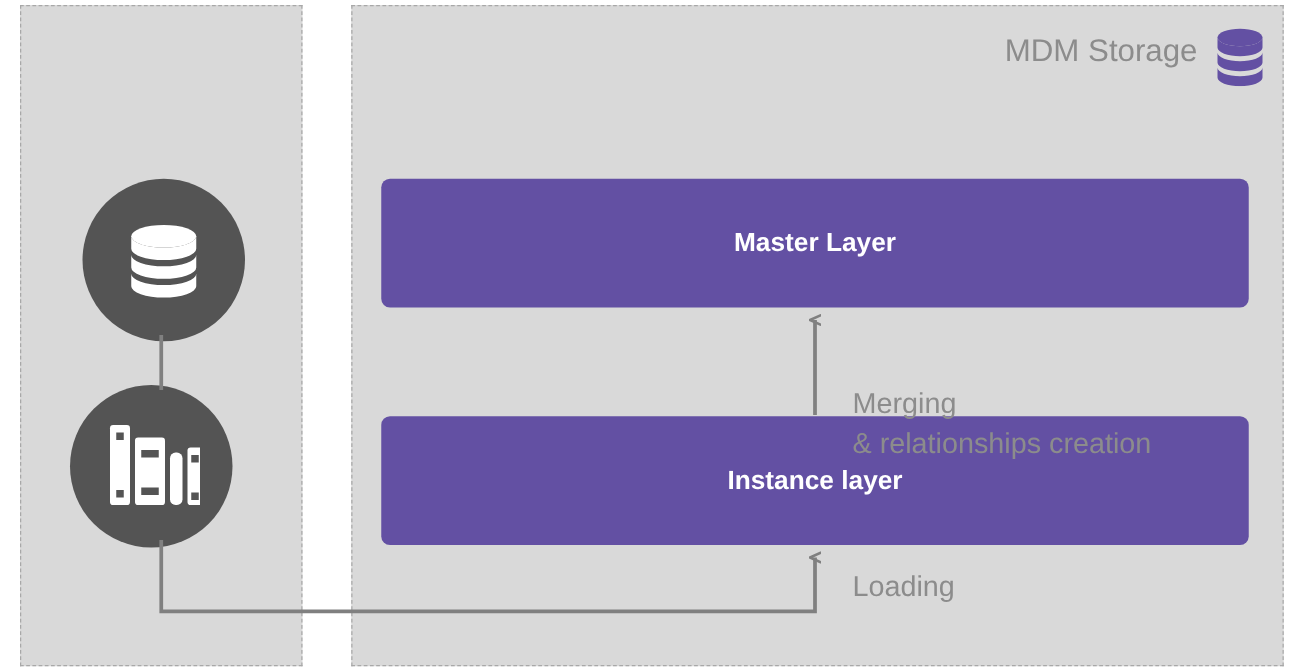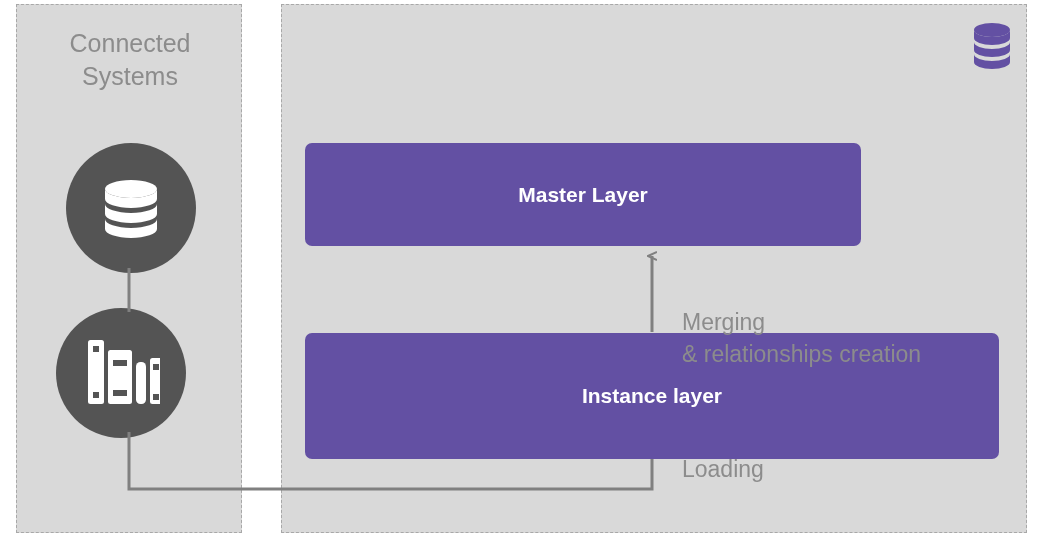--- a/index.html
+++ b/index.html
@@ -78,28 +78,28 @@
     font-size: 21px;
     font-weight: bold;
     display: flex;
     align-items: center;
     justify-content: center;
     box-sizing: border-box;
   }
   #master-layer {
     left: 305px;
     top: 143px;
-    width: 556px;
+    width: 694px;
     height: 103px;
   }
   #instance-layer {
     left: 305px;
     top: 333px;
     width: 694px;
-    height: 126px;
+    height: 103px;
   }
 
   
   .connector-svg {
     position: absolute;
     left: 0;
     top: 0;
     width: 1045px;
     height: 537px;
     pointer-events: none;
@@ -148,22 +148,20 @@
     top: 50%;
     transform: translate(-50%, -50%);
   }
 </style>
 </head>
 <body>
 
 <div id="stage">
 
   <div class="panel" id="panel-connected">
-    <div class="panel-title" id="connected-title">Connected
-Systems</div>
 
     <div class="sys-circle" id="circle-db" style="left:49px; top:138px;">
       <svg width="74" height="74" viewBox="0 0 74 74">
         <ellipse cx="37" cy="18" rx="26" ry="9" fill="#ffffff"></ellipse>
         <path d="M11 18 v10 a26 9 0 0 0 52 0 v-10 a26 9 0 0 1 -52 0 z" fill="#ffffff"></path>
         <path d="M11 33 v10 a26 9 0 0 0 52 0 v-10 a26 9 0 0 1 -52 0 z" fill="#ffffff"></path>
         <path d="M11 48 v10 a26 9 0 0 0 52 0 v-10 a26 9 0 0 1 -52 0 z" fill="#ffffff"></path>
       </svg>
     </div>
 
@@ -177,20 +175,21 @@
         <rect x="31" y="52" width="14" height="6" fill="#545454"></rect>
         <rect x="54" y="24" width="10" height="42" rx="4.5" fill="#ffffff"></rect>
         <rect x="68" y="20" width="12" height="46" rx="2.5" fill="#ffffff"></rect>
         <rect x="71" y="26" width="6" height="6" fill="#545454"></rect>
         <rect x="71" y="56" width="6" height="6" fill="#545454"></rect>
       </svg>
     </div>
   </div>
 
   <div class="panel" id="panel-mdm">
+    <div class="panel-title" id="mdm-title">MDM Storage</div>
 
     <svg id="mdm-db-icon" viewBox="0 0 40 48">
       <ellipse cx="20" cy="9" rx="18" ry="7" fill="#6350a3"></ellipse>
       <path d="M2 9 v8 a18 7 0 0 0 36 0 v-8 a18 7 0 0 1 -36 0 z" fill="#6350a3"></path>
       <path d="M2 21 v8 a18 7 0 0 0 36 0 v-8 a18 7 0 0 1 -36 0 z" fill="#6350a3"></path>
       <path d="M2 33 v8 a18 7 0 0 0 36 0 v-8 a18 7 0 0 1 -36 0 z" fill="#6350a3"></path>
     </svg>
   </div>
 
   <svg class="connector-svg">

